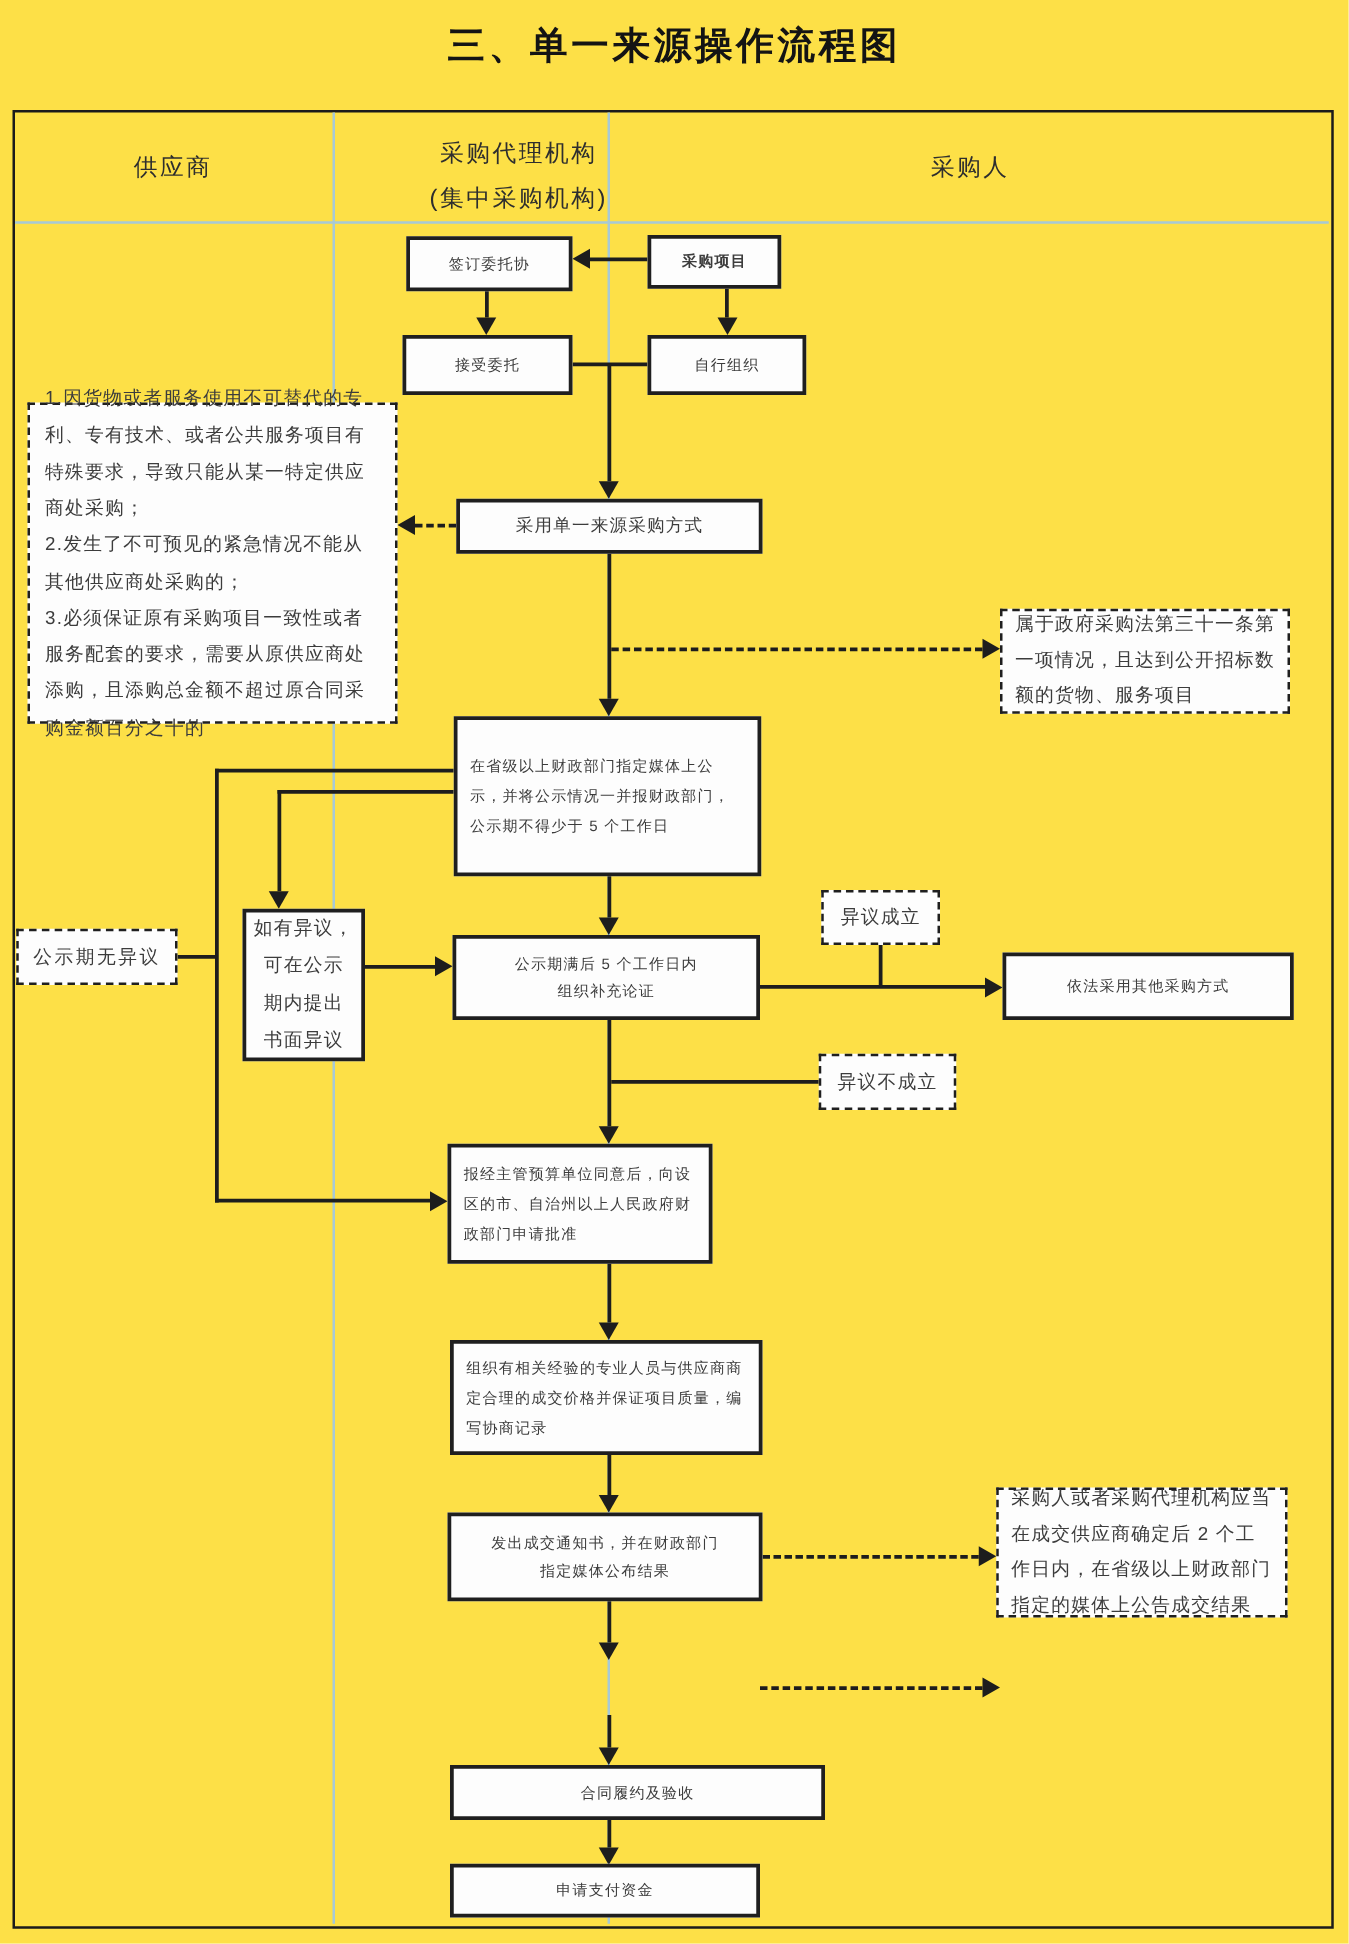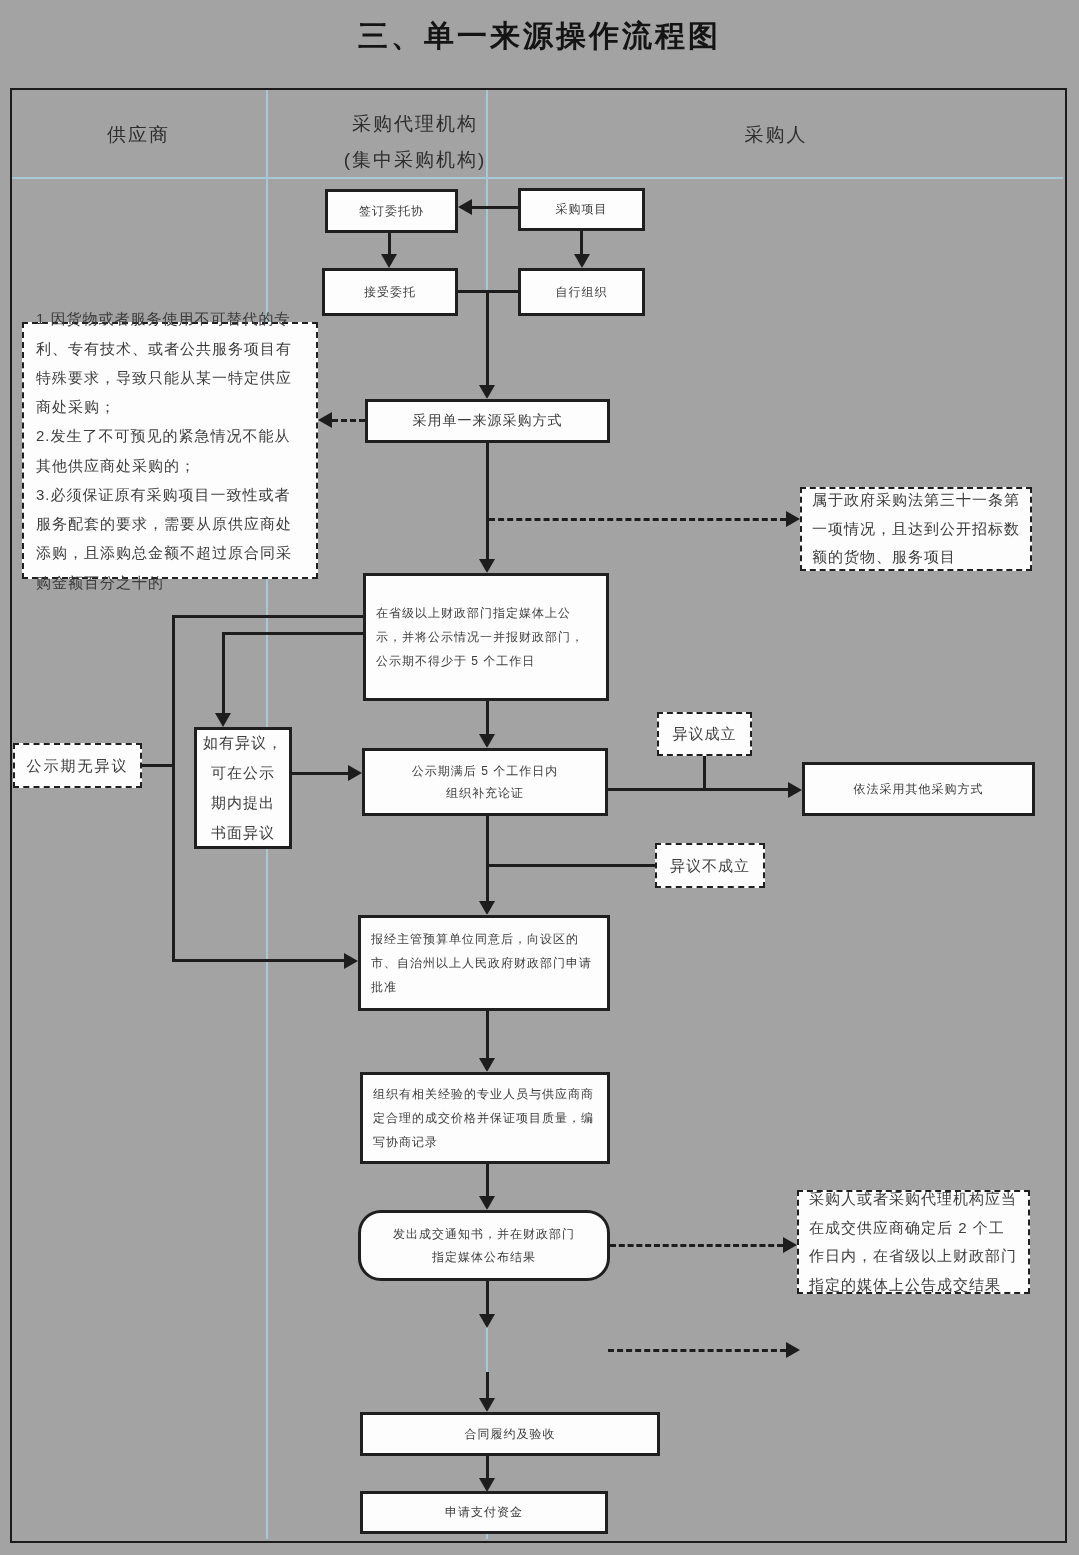--- a/index.html
+++ b/index.html
@@ -1,16 +1,16 @@
 <!DOCTYPE html>
 <html><head>
 <meta charset="utf-8">
 <style>
   html,body{margin:0;padding:0;background:#ffffff;font-family:"Liberation Sans","DejaVu Sans",sans-serif;}
-  #stage{position:relative;width:1079px;height:1555px;background:#a3a3a3;overflow:hidden;color:#333;}
+  #stage{position:relative;width:1079px;height:1555px;background:#fde047;overflow:hidden;color:#333;}
   
   #title{position:absolute;left:0;top:16px;width:100%;text-align:center;font-size:30px;font-weight:bold;
          letter-spacing:3px;color:#141414;}
   
   #frame{position:absolute;left:10px;top:88px;width:1053px;height:1451px;border:2px solid #1b1b1b;}
   .blue-v{position:absolute;width:2px;background:#a7c9d6;}
   .blue-h{position:absolute;height:2px;background:#a7c9d6;}
   #lane-div-1{left:266px;top:90px;height:1449px;}
   #lane-div-2{left:486px;top:90px;height:1449px;}
   #lane-div-h{left:12px;top:177px;width:1051px;}
@@ -18,31 +18,31 @@
   #lane-supplier{left:10px;top:117px;width:257px;}
   #lane-agency{left:267px;top:106px;width:240px;padding-left:28px;}
   #lane-purchaser{left:487px;top:117px;width:578px;}
   
   .box{position:absolute;box-sizing:border-box;border:3px solid #1f1f1f;background:#fdfdfd;
        display:flex;align-items:center;justify-content:center;text-align:center;
        white-space:pre-line;color:#3c3c3c;font-size:12px;line-height:1.85;letter-spacing:1px;padding:4px 10px;}
   .box.al{text-align:left;justify-content:flex-start;}
   .dashed{border:2px dashed #1f1f1f;}
   #b-sign{left:325px;top:189px;width:133px;height:44px;}
-  #b-project{left:518px;top:188px;width:127px;height:43px;}
+  #b-project{left:518px;top:188px;width:107px;height:43px;font-weight:bold;}
   #b-accept{left:322px;top:268px;width:136px;height:48px;}
   #b-self{left:518px;top:268px;width:127px;height:48px;}
   #b-single{left:365px;top:399px;width:245px;height:44px;font-size:14px;}
   #b-publicity{left:363px;top:573px;width:246px;height:128px;line-height:2.0;}
   #b-objection{left:194px;top:727px;width:98px;height:122px;font-size:15px;line-height:2.0;padding:4px 6px;}
   #b-supplement{left:362px;top:748px;width:246px;height:68px;}
   #b-other{left:802px;top:762px;width:233px;height:54px;text-align:right;}
-  #b-approval{left:358px;top:915px;width:252px;height:96px;line-height:2.0;}
+  #b-approval{left:358px;top:915px;width:212px;height:96px;line-height:2.0;}
   #b-negotiate{left:360px;top:1072px;width:250px;height:92px;line-height:2.0;}
-  #b-notice{left:358px;top:1210px;width:252px;height:71px;border-radius:23px;}
+  #b-notice{left:358px;top:1210px;width:252px;height:71px;}
   #b-contract{left:358px;top:1328px;width:250px;height:45px;}
   #b-fulfill{left:360px;top:1412px;width:300px;height:44px;}
   #b-payment{left:360px;top:1491px;width:248px;height:43px;}
   #d-reasons{left:22px;top:322px;width:296px;height:257px;font-size:15px;line-height:1.95;padding:8px 12px;}
   #d-law{left:800px;top:487px;width:232px;height:84px;font-size:15px;line-height:1.9;}
   #d-noobj{left:13px;top:743px;width:129px;height:45px;font-size:15px;letter-spacing:2px;}
   #d-objvalid{left:657px;top:712px;width:95px;height:44px;font-size:15px;}
   #d-objinvalid{left:655px;top:843px;width:110px;height:45px;font-size:15px;}
   #d-announce{left:797px;top:1190px;width:233px;height:104px;font-size:15px;line-height:1.9;}
   #d-contract30{left:800px;top:1322px;width:230px;height:81px;font-size:15px;line-height:1.9;}

